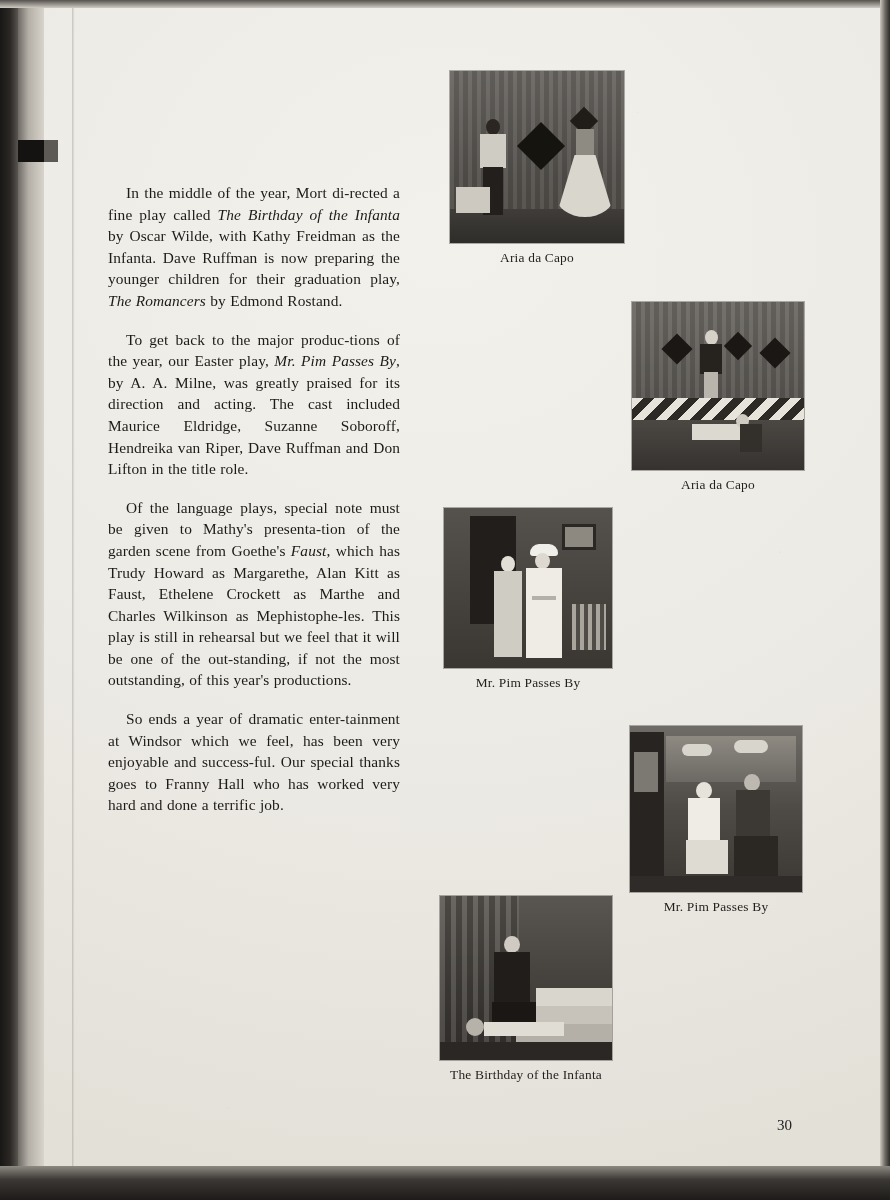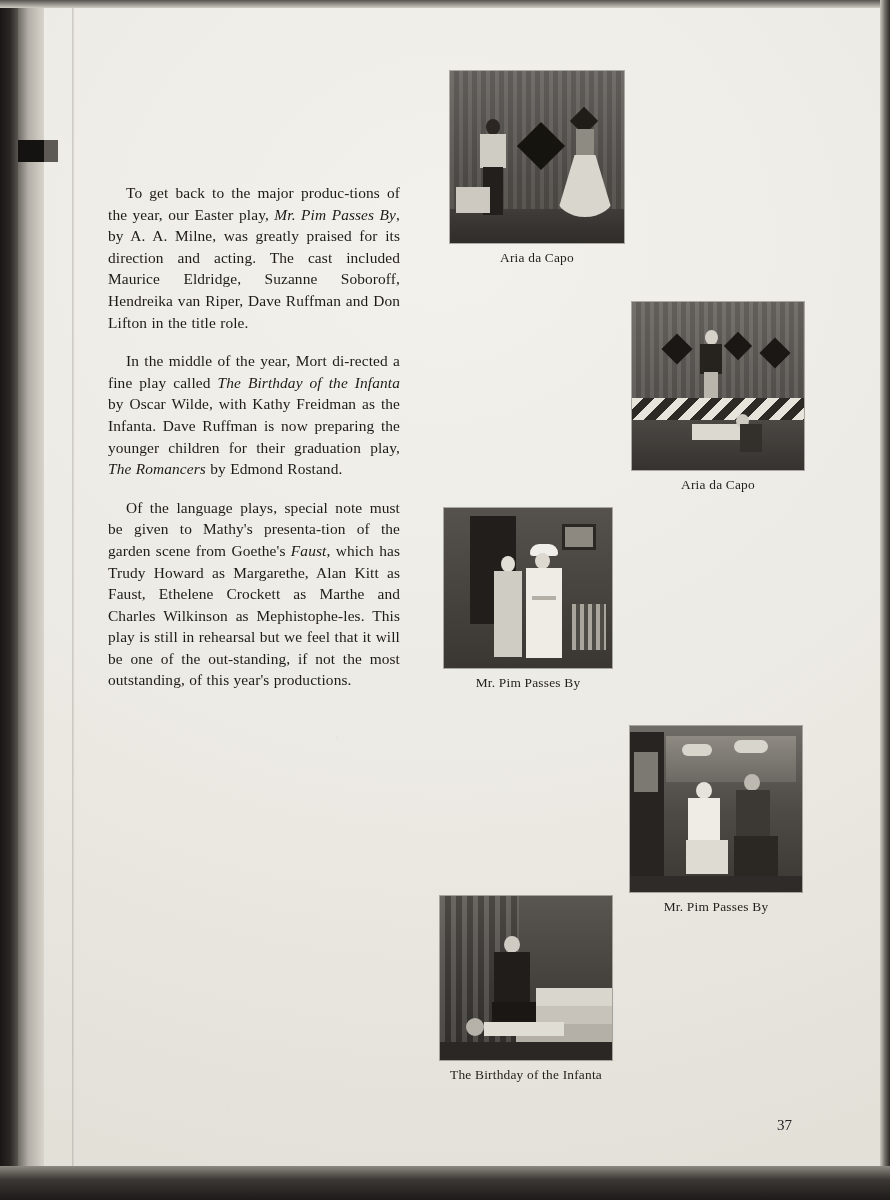--- a/index.html
+++ b/index.html
@@ -153,23 +153,24 @@
   <div id="scan-gutter"></div>
   <div id="scan-top-edge"></div>
   <div id="scan-right-edge"></div>
   <div id="scan-bottom-dark"></div>
   <div id="edge-marker"></div>
   <div id="edge-marker2"></div>
   <div id="crease"></div>
   <div id="grain"></div>
 
   <div id="text-column">
+    <p id="para-1"><span>In the middle of the year, Mort di-rected a fine play called </span><em>The Birthday of the Infanta</em><span> by Oscar Wilde, with Kathy Freidman as the Infanta. Dave Ruffman is now preparing the younger children for their graduation play, </span><em>The Romancers</em><span> by Edmond Rostand.</span></p>
     <p id="para-2"><span>To get back to the major produc-tions of the year, our Easter play, </span><em>Mr. Pim Passes By</em><span>, by A. A. Milne, was greatly praised for its direction and acting. The cast included Maurice Eldridge, Suzanne Soboroff, Hendreika van Riper, Dave Ruffman and Don Lifton in the title role.</span></p>
-    <p id="para-1"><span>In the middle of the year, Mort di-rected a fine play called </span><em>The Birthday of the Infanta</em><span> by Oscar Wilde, with Kathy Freidman as the Infanta. Dave Ruffman is now preparing the younger children for their graduation play, </span><em>The Romancers</em><span> by Edmond Rostand.</span></p>
     <p id="para-4"><span>Of the language plays, special note must be given to Mathy's presenta-tion of the garden scene from Goethe's </span><em>Faust</em><span>, which has Trudy Howard as Margarethe, Alan Kitt as Faust, Ethelene Crockett as Marthe and Charles Wilkinson as Mephistophe-les. This play is still in rehearsal but we feel that it will be one of the out-standing, if not the most outstanding, of this year's productions.</span></p>
+    <p id="para-5"><span>So ends a year of dramatic enter-tainment at Windsor which we feel, has been very enjoyable and success-ful. Our special thanks goes to Franny Hall who has worked very hard and done a terrific job.</span></p>
   </div>
 
   <div class="photo-block" style="left:450px; top:71px; width:174px;">
     <div class="photo" style="width:174px; height:172px; background:#5f5c58;">
       <div class="stage" style="background:linear-gradient(180deg,#6a6763 0%,#55524e 60%,#4c4945 100%);"></div>
       <div class="curtain" style="left:0; width:100%;"></div>
       <div class="floor" style="height:34px; background:linear-gradient(180deg,#3f3c39,#2f2d2a);"></div>
 
       <div class="fig" style="left:28px; top:48px; width:30px; height:96px;">
         <div class="head" style="left:8px; top:0; width:14px; height:16px; background:#2b2622;"></div>
@@ -287,14 +288,14 @@
 
       <div class="fig" style="left:26px; top:120px; width:110px; height:26px;">
         <div class="torso" style="left:18px; top:6px; width:80px; height:14px; background:#e0ddd4;"></div>
         <div class="head" style="left:0px; top:2px; width:18px; height:18px; background:#b6b2a9;"></div>
       </div>
       <div class="floor" style="height:18px; background:#2a2724;"></div>
     </div>
     <div class="caption">The Birthday of the Infanta</div>
   </div>
 
-  <div id="page-number">37</div>
+  <div id="page-number">30</div>
 </div>
 
 </body></html>

